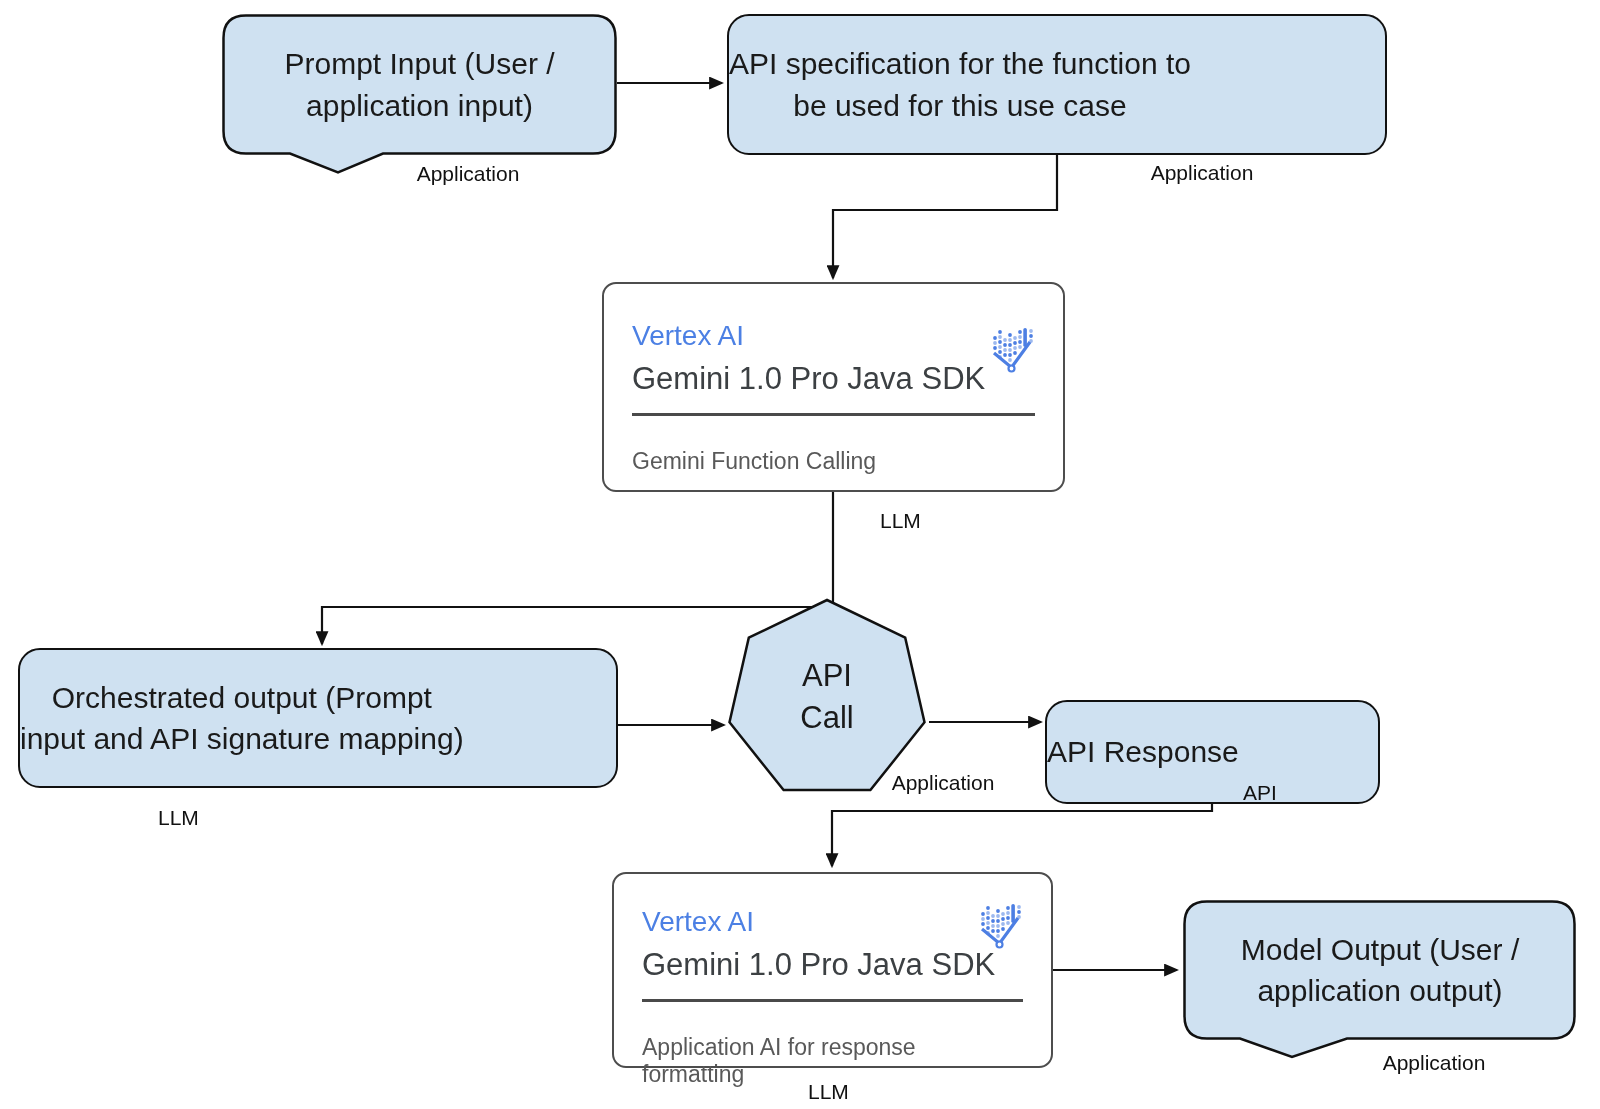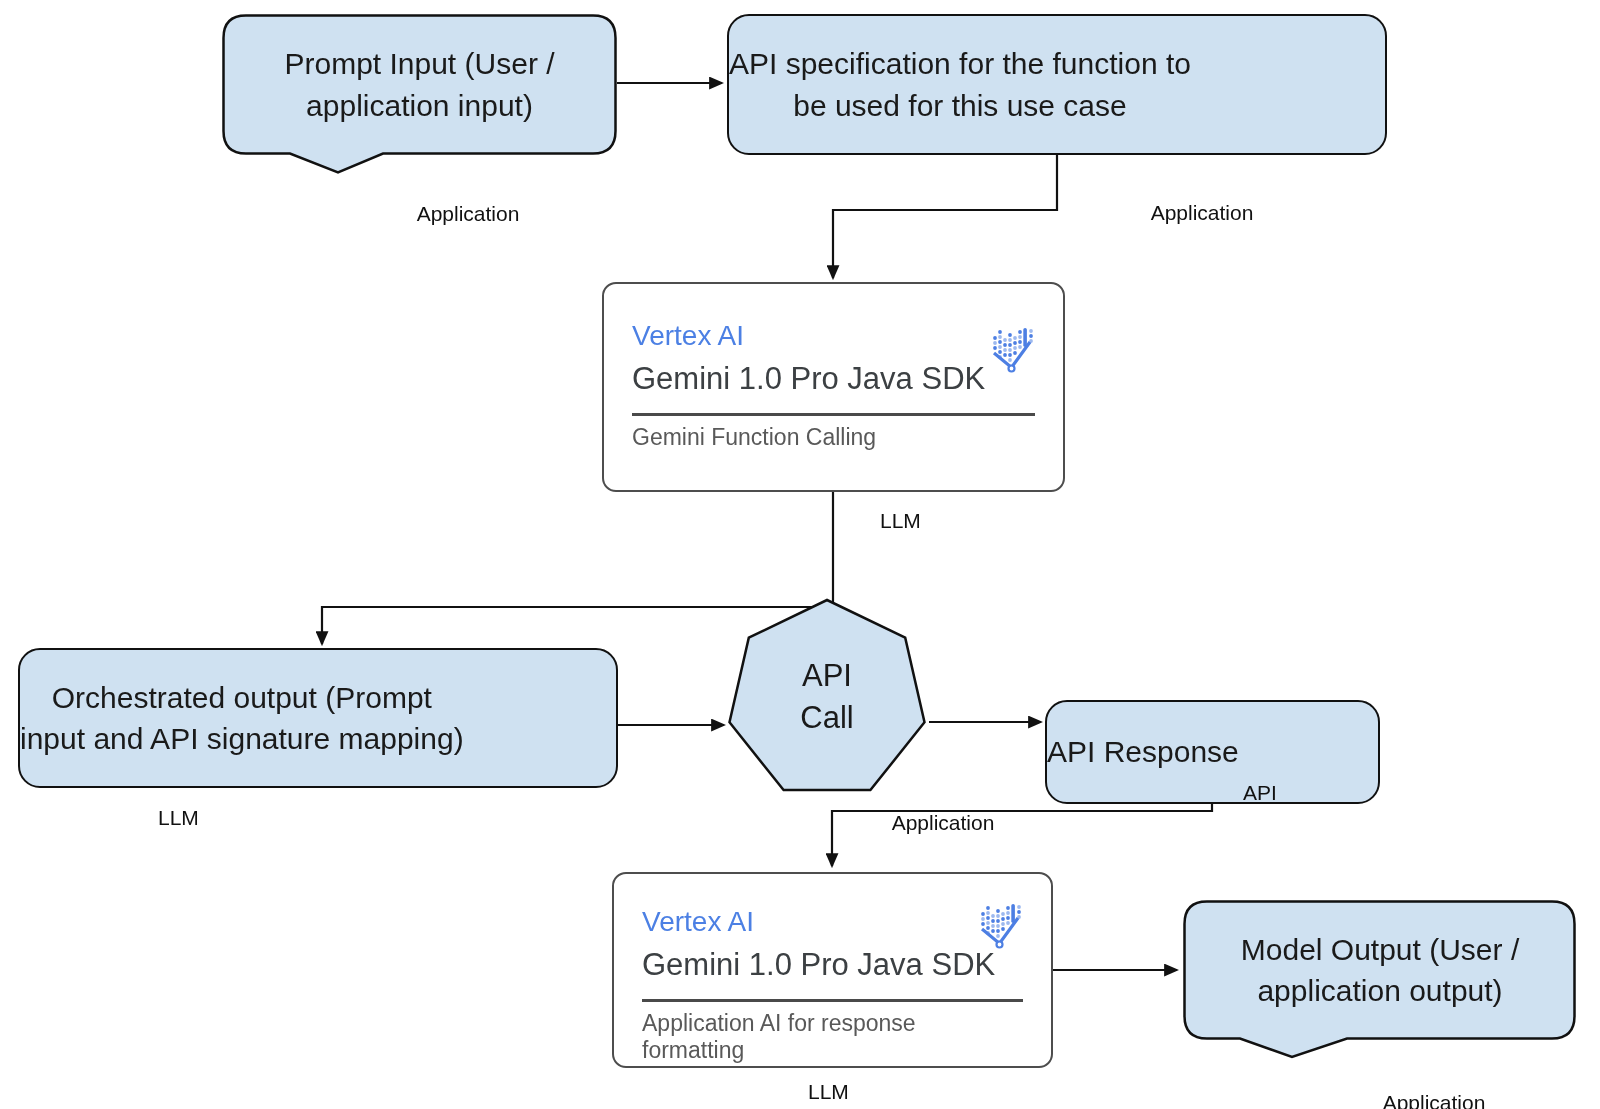--- a/index.html
+++ b/index.html
@@ -16,29 +16,29 @@
   }
   .node-text{
     position:absolute;display:flex;align-items:center;justify-content:center;
     text-align:center;font-size:30px;line-height:1.37;color:#1a1a1a;
     white-space:pre-line;box-sizing:border-box;
   }
   .multiline{white-space:pre-line;font-size:30px;line-height:1.37;color:#1a1a1a;}
   .tag{
     position:absolute;font-size:21px;color:#111111;white-space:nowrap;
   }
-  .tag.centered{transform:translateX(-50%);margin-top:40px;}
+  .tag.centered{transform:translateX(-50%);}
   .card{
     position:absolute;background:#ffffff;border:2.5px solid #4d4d4d;border-radius:14px;
     box-sizing:border-box;padding:36px 28px 0 28px;
   }
   .card-product{font-size:28px;color:#4c80e4;}
   .card-sdk{font-size:31px;color:#3c4043;margin-top:9px;}
   .card-divider{border:0;border-top:3.5px solid #4a4a4a;margin:16px 0 0 0;}
-  .card-feature{font-size:23px;color:#595959;margin-top:8px;}
+  .card-feature{font-size:23px;color:#595959;margin-top:32px;}
   .vertex-icon{position:absolute;}
   .hept-text{
     position:absolute;display:flex;align-items:center;justify-content:center;text-align:center;
     font-size:31px;line-height:1.35;color:#1a1a1a;white-space:pre-line;
   }
 </style>
 </head>
 <body>
 
 <div id="canvas">

